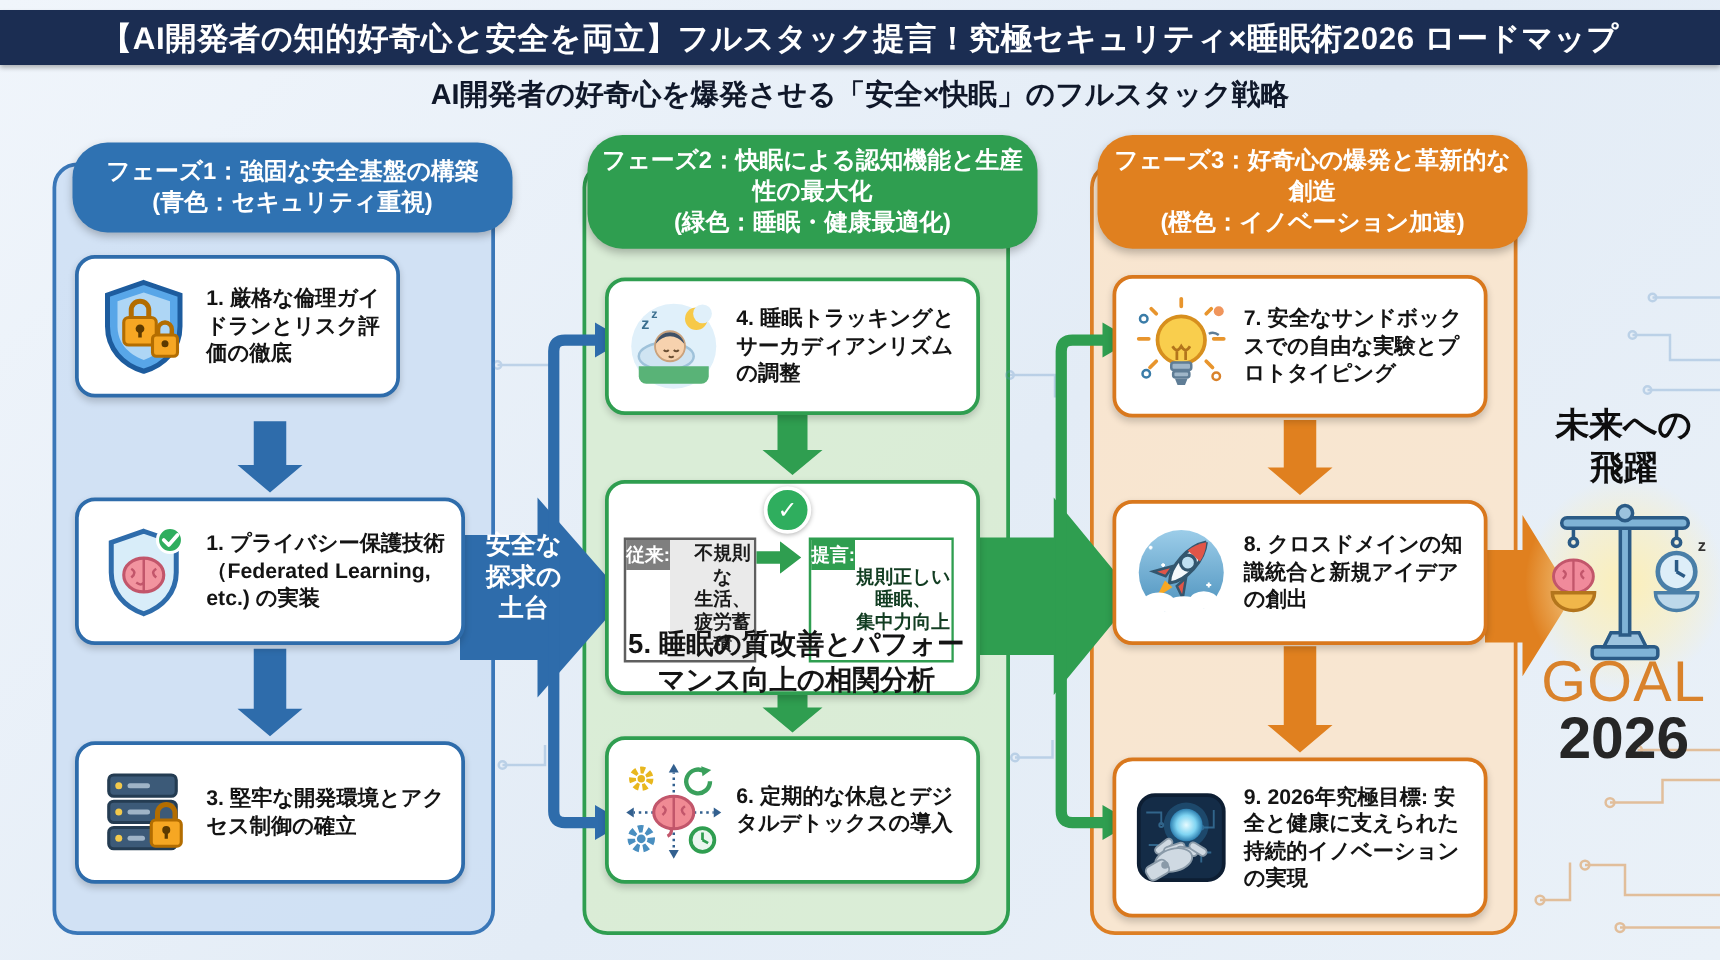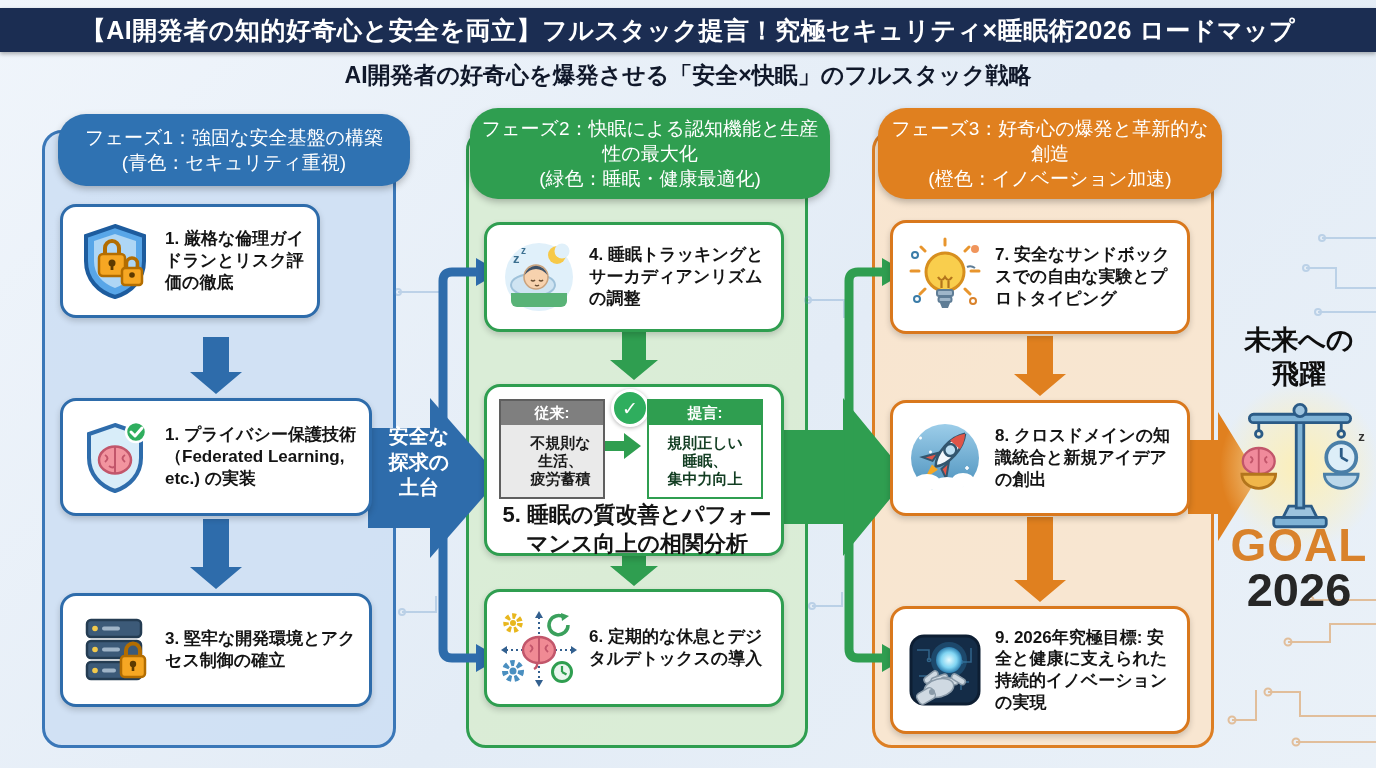--- a/index.html
+++ b/index.html
@@ -9,38 +9,38 @@
   .preline{white-space:pre-line;}
   .titlebar{position:absolute;left:0;top:8px;width:1376px;height:44px;background:#1b2d52;
     display:flex;align-items:center;justify-content:center;box-shadow:0 2px 4px rgba(0,0,0,.3);}
   .titlebar span{color:#fff;font-weight:bold;font-size:25px;letter-spacing:.5px;}
   .subtitle{position:absolute;left:0;top:60px;width:1376px;text-align:center;
     font-size:23px;font-weight:bold;color:#10182a;}
   .panel{position:absolute;top:130px;height:612px;border-radius:20px;border:3px solid;}
   .panel.p1{left:42px;width:348px;background:rgba(205,222,243,.85);border-color:#3a77b8;}
   .panel.p2{left:466px;width:336px;background:rgba(216,236,211,.9);border-color:#2f9e50;}
   .panel.p3{left:872px;width:336px;background:rgba(250,228,204,.9);border-color:#dd7f24;}
-  .pill{position:absolute;color:#fff;font-weight:normal;font-size:19px;line-height:1.32;
+  .pill{position:absolute;color:#fff;font-weight:bold;font-size:19px;line-height:1.32;
     text-align:center;border-radius:28px;padding:8px 10px;display:flex;align-items:center;
     justify-content:center;box-shadow:0 3px 7px rgba(0,0,0,.25);z-index:5;}
   .pill.p1{left:58px;top:114px;width:332px;min-height:56px;background:#2f72b2;}
   .pill.p2{left:470px;top:108px;width:340px;min-height:74px;background:#2f9e50;}
   .pill.p3{left:878px;top:108px;width:324px;min-height:74px;background:#e0801f;}
   .card{position:absolute;background:#fff;border:3px solid;border-radius:16px;display:flex;
     align-items:center;gap:8px;padding:6px 10px;box-shadow:0 3px 6px rgba(0,0,0,.18);z-index:6;box-sizing:border-box;}
   .card.blue{border-color:#2e6cab;} .card.green{border-color:#2f9e50;} .card.orange{border-color:#d9781d;}
   .card .icon{flex:0 0 84px;display:flex;align-items:center;justify-content:center;}
   .card .card-text{font-size:17px;font-weight:bold;color:#141414;line-height:1.28;}
   .arrow-label{position:absolute;color:#fff;font-weight:bold;font-size:20px;line-height:1.28;
     text-align:center;z-index:7;}
   .overlay{position:absolute;left:0;top:0;z-index:4;pointer-events:none;}
   
   .cmp-card{position:absolute;left:484px;top:384px;width:300px;height:172px;background:#fff;
     border:3px solid #2f9e50;border-radius:16px;z-index:6;box-sizing:border-box;box-shadow:0 3px 6px rgba(0,0,0,.18);}
-  .mini{position:absolute;border:2px solid;display:flex;flex-direction:column;}
+  .mini{position:absolute;border:2px solid;display:flex;flex-direction:row;margin-top:31px;}
   .mini .mini-head{height:24px;display:flex;align-items:center;justify-content:center;
     color:#fff;font-weight:bold;font-size:15px;}
   .mini .mini-body{flex:1;display:flex;align-items:center;justify-content:center;text-align:center;
     font-size:15px;font-weight:bold;line-height:1.22;color:#1a1a1a;}
   .mini.before{left:12px;top:12px;width:102px;height:96px;border-color:#5f5f5f;}
   .mini.before .mini-head{background:#7f7f7f;} .mini.before .mini-body{background:#eaeaea;padding-left:17px;}
   .mini.after{left:160px;top:12px;width:112px;height:96px;border-color:#2f9e50;}
   .mini.after .mini-head{background:#2f9e50;} .mini.after .mini-body{background:#fff;color:#123d22;}
   .cmp-arrow{position:absolute;left:118px;top:46px;}
   .check-badge{position:absolute;left:124px;top:2px;width:32px;height:32px;border-radius:50%;
@@ -48,21 +48,21 @@
     font-size:19px;font-weight:bold;display:flex;align-items:center;justify-content:center;}
   .cmp-caption{position:absolute;left:8px;top:114px;width:284px;text-align:center;
     font-size:22px;font-weight:bold;color:#141414;line-height:1.3;}
   
   .goal-heading{position:absolute;left:1222px;top:324px;width:154px;text-align:center;
     font-size:27px;font-weight:bold;color:#0e0e0e;line-height:1.25;z-index:6;}
   .goal-glow{position:absolute;left:1220px;top:382px;width:160px;height:170px;border-radius:50%;
     background:radial-gradient(closest-side,#fcefb9 0%,rgba(252,239,185,.55) 55%,rgba(252,239,185,0) 100%);z-index:5;}
   .goal-scale{position:absolute;left:1234px;top:388px;z-index:6;}
   .goal-label{position:absolute;left:1222px;top:518px;width:154px;text-align:center;
-    font-size:46px;font-weight:700;color:#d9822b;letter-spacing:1px;z-index:6;}
+    font-size:46px;font-weight:400;color:#d9822b;letter-spacing:1px;z-index:6;}
   .goal-year{position:absolute;left:1222px;top:562px;width:154px;text-align:center;
     font-size:47px;font-weight:800;color:#262626;z-index:6;}
 </style>
 </head>
 <body>
 
 <div class="canvas">
 
   <svg class="overlay" width="1376" height="768" viewBox="0 0 1376 768">
 

